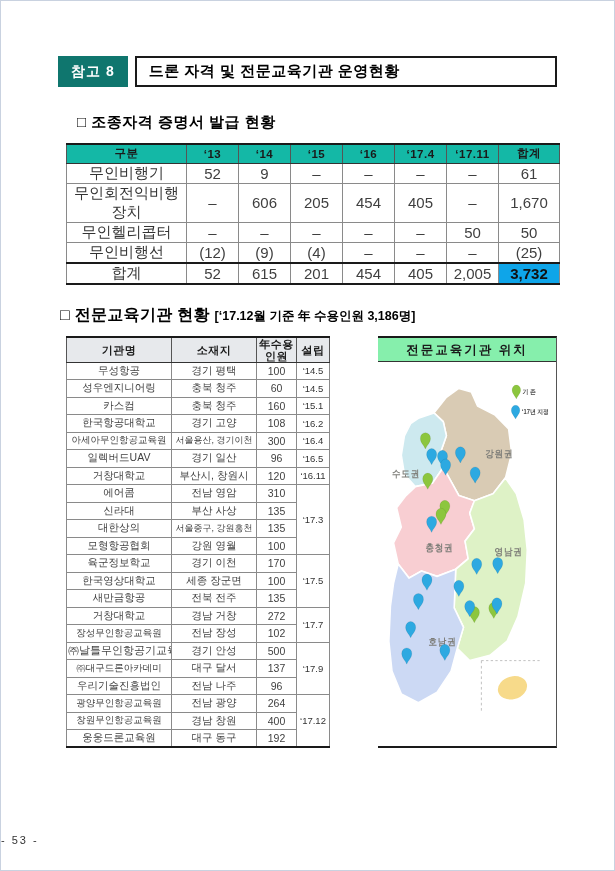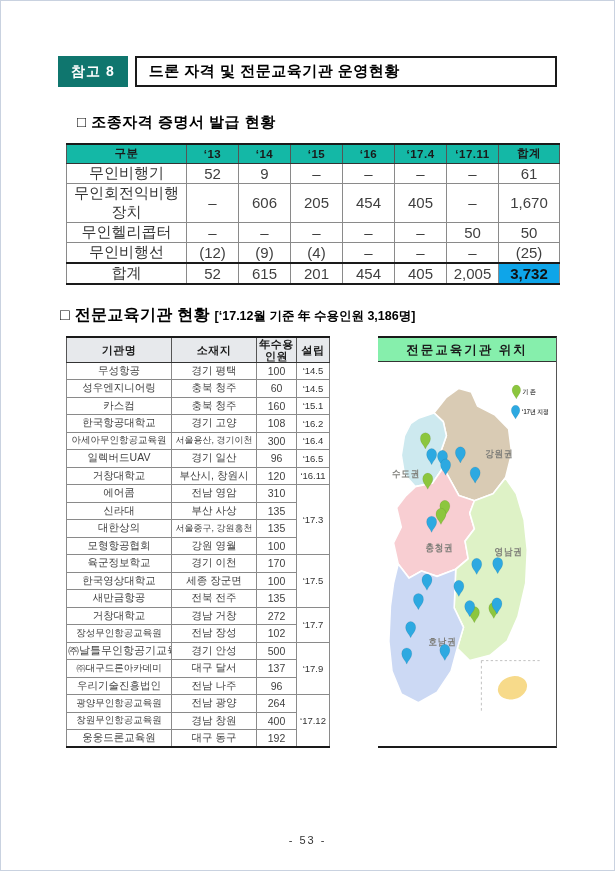--- a/index.html
+++ b/index.html
@@ -73,21 +73,21 @@
     height:24px; background:#86efac; border-bottom:1.5px solid #333;
     font-weight:bold; font-size:12.5px; color:#1a1a1a; text-align:center;
     line-height:24px; letter-spacing:2px;
   }
   .map-panel svg { flex:1; width:100%; display:block; }
   .region { stroke:#ffffff; stroke-width:2; stroke-linejoin:round; }
   .region-label { font-size:11px; font-weight:bold; fill:#7d7d78; letter-spacing:1px; }
   .legend-label { font-size:7.5px; font-weight:bold; fill:#4a4a4a; }
   .pin { stroke:rgba(0,0,0,0.18); stroke-width:0.5; }
   .jeju-dash { stroke:#b5b5b5; stroke-width:1; stroke-dasharray:3,3; }
-  .page-number { position:absolute; bottom:24px; left:0; width:100%; text-align:center; font-size:11px; color:#333; letter-spacing:2px; }
+  .page-number { position:absolute; bottom:24px; left:0; width:100%; font-size:11px; color:#333; letter-spacing:2px; }
 </style>
 </head>
 <body>
 
 <div class="page">
 
   <div class="doc-header">
     <div class="badge">참고 8</div>
     <div class="title-box">드론 자격 및 전문교육기관 운영현황</div>
   </div>

